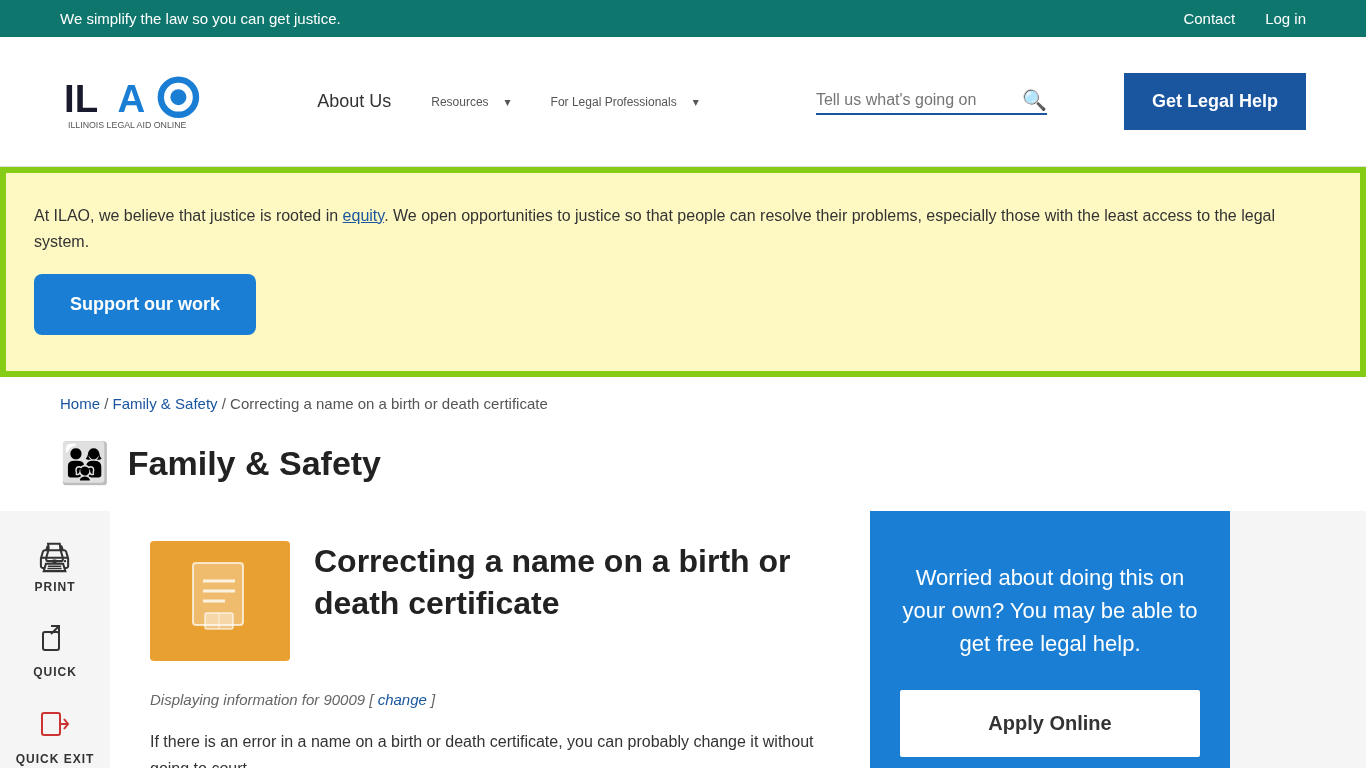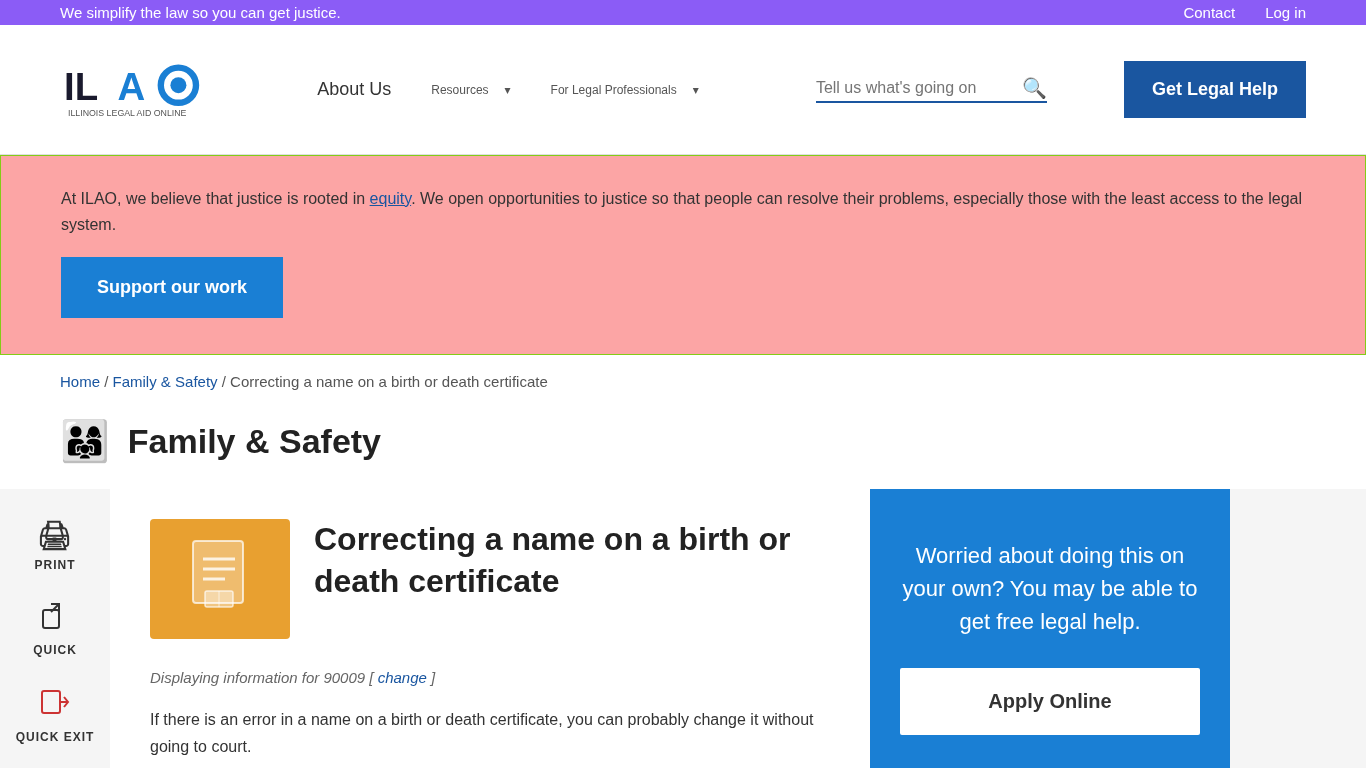--- a/index.html
+++ b/index.html
@@ -1,22 +1,22 @@
 <!DOCTYPE html>
 <html><head>
   <meta charset="utf-8">
   <style>
     * { margin: 0; padding: 0; box-sizing: border-box; }
     body { font-family: Arial, sans-serif; font-size: 16px; color: #333; width: 1366px; overflow-x: hidden; }
 
     
     .top-bar {
-      background: #8b5cf6;
+      background: #0f766e;
       color: #fff;
-      padding: 4px 60px;
+      padding: 10px 60px;
       display: flex;
       justify-content: space-between;
       align-items: center;
       font-size: 15px;
       gap: 28px;
     }
     .top-bar-links { display: flex; gap: 30px; }
     .top-bar-links a { color: #fff; text-decoration: none; font-size: 15px; }
 
     
@@ -63,40 +63,40 @@
       border: none;
       padding: 18px 28px;
       font-size: 18px;
       font-weight: bold;
       cursor: pointer;
       white-space: nowrap;
     }
 
     
     .mission-banner {
-      background: #fca5a5;
-      border: 1px solid #84cc16;
-      padding: 30px 60px 36px;
+      background: #fef9c3;
+      border: 6px solid #84cc16;
+      padding: 30px 28px 36px;
     }
     .mission-banner p {
       font-size: 16px;
       line-height: 1.6;
       color: #333;
       margin-bottom: 20px;
     }
     .mission-banner p a { color: #1a56a0; }
     .support-btn {
       background: #1a7fd4;
       color: #fff;
       border: none;
       padding: 20px 36px;
       font-size: 18px;
       font-weight: bold;
       cursor: pointer;
-      border-radius: 0;
+      border-radius: 8px;
     }
 
     
     .breadcrumb {
       padding: 18px 60px;
       font-size: 15px;
       color: #555;
     }
     .breadcrumb a { color: #1a56a0; text-decoration: none; }
     .breadcrumb span { color: #555; }

